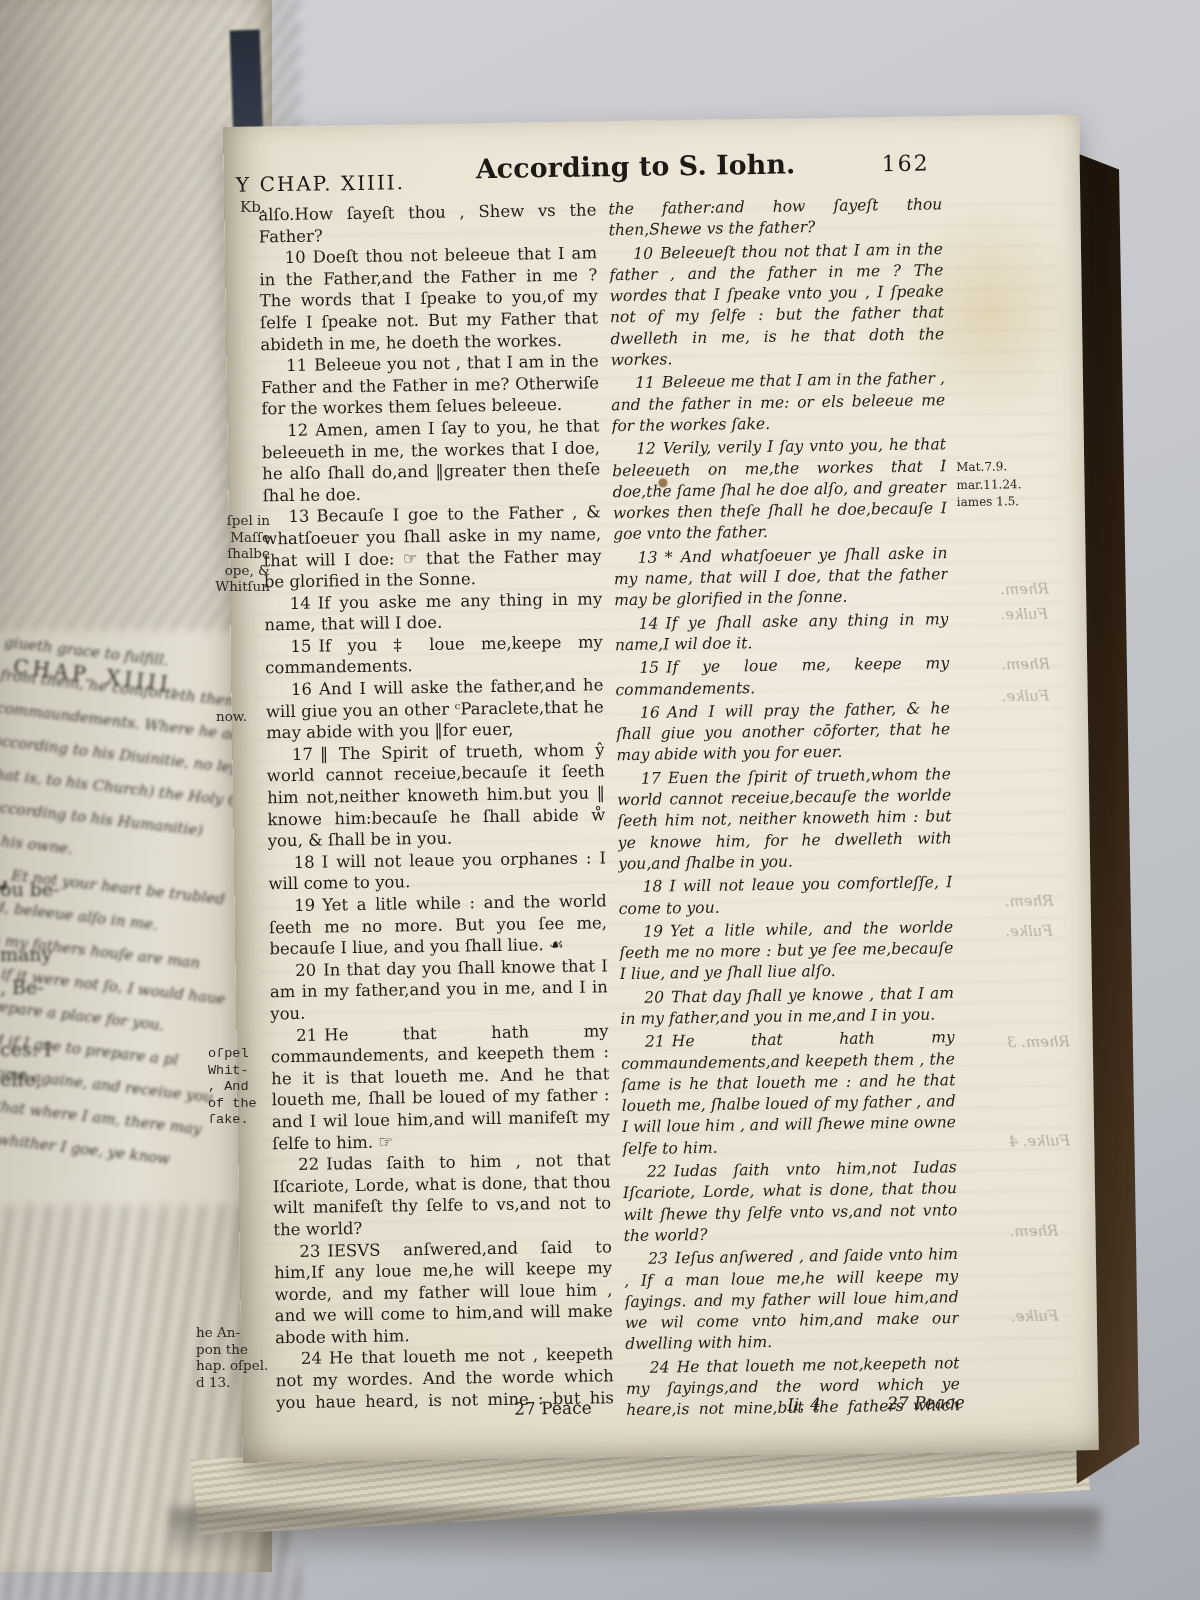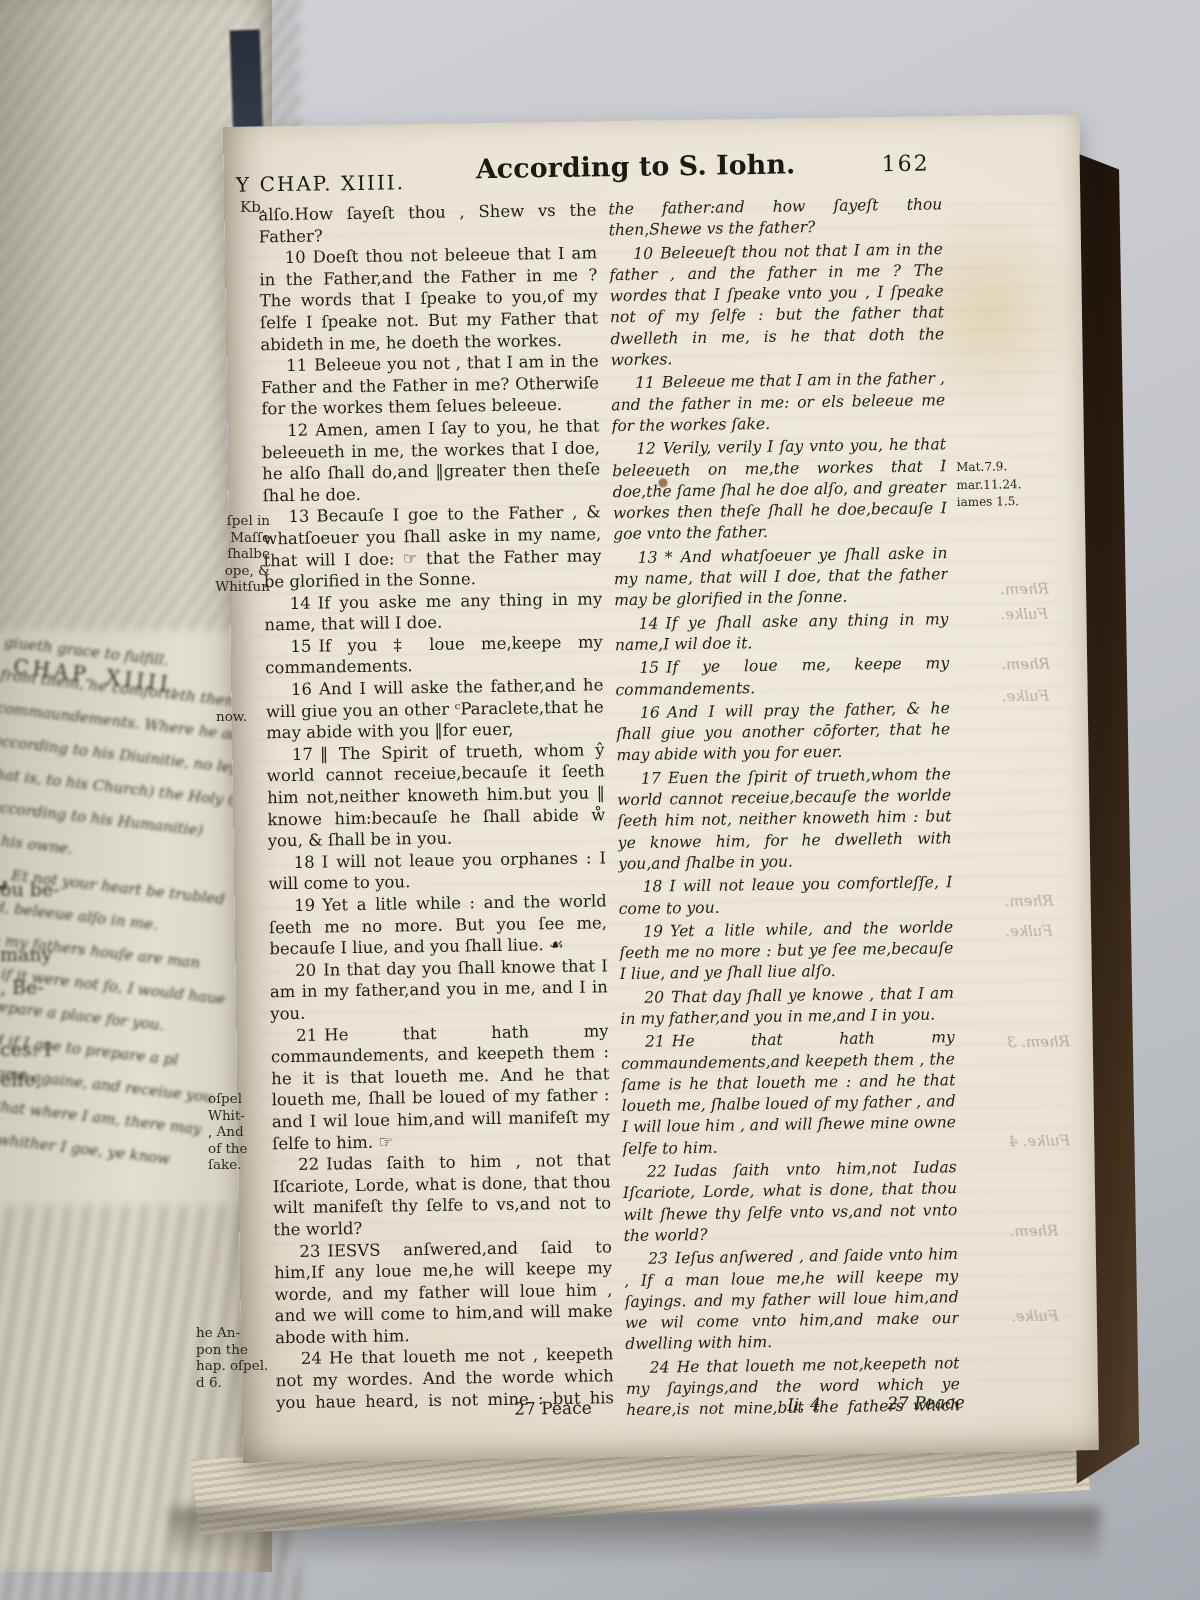--- a/index.html
+++ b/index.html
@@ -66,21 +66,21 @@
   .st{position:absolute;left:0;transform:scaleX(-1);font-style:italic;font-size:15px;
     color:rgba(98,90,75,.40);filter:blur(.6px);white-space:nowrap;}
   .catchline{position:absolute;top:1276px;left:0;right:0;height:30px;font-size:17px;}
   .cw1{position:absolute;left:272px;}
   .sig{position:absolute;left:545px;font-style:italic;}
   .cw2{position:absolute;left:645px;font-style:italic;}
   
   .gnote{position:absolute;font-size:13.5px;line-height:16.5px;color:#2e2922;z-index:5;filter:blur(.3px);margin-left:10px;}
   .g1{left:194px;top:512px;width:66px;text-align:right;}
   .g2{left:206px;top:708px;}
-  .g3{left:198px;top:1090px;}
+  .g3{left:198px;top:1046px;font-family:Liberation Mono, monospace;}
   .g4{left:186px;top:1324px;}
   .gletter{position:absolute;left:240px;top:198px;font-size:15px;color:#2e2922;z-index:5;}
 </style>
 </head>
 <body>
 
 <div class="photo">
 
   <div class="left-page">
     <div class="lp-stripes top"></div>
@@ -218,17 +218,17 @@
       <div>Whit-</div>
       <div>, And</div>
       <div>of the</div>
       <div>ſake.</div>
     </div>
   <div class="gnote g4">
 
   <div>he An-</div>
       <div>pon the</div>
       <div>hap. oſpel.</div>
-      <div>d 6.</div>
+      <div>d 13.</div>
     </div>
   <div class="gletter">Kb.</div>
 
 </div>
 
 </body></html>

